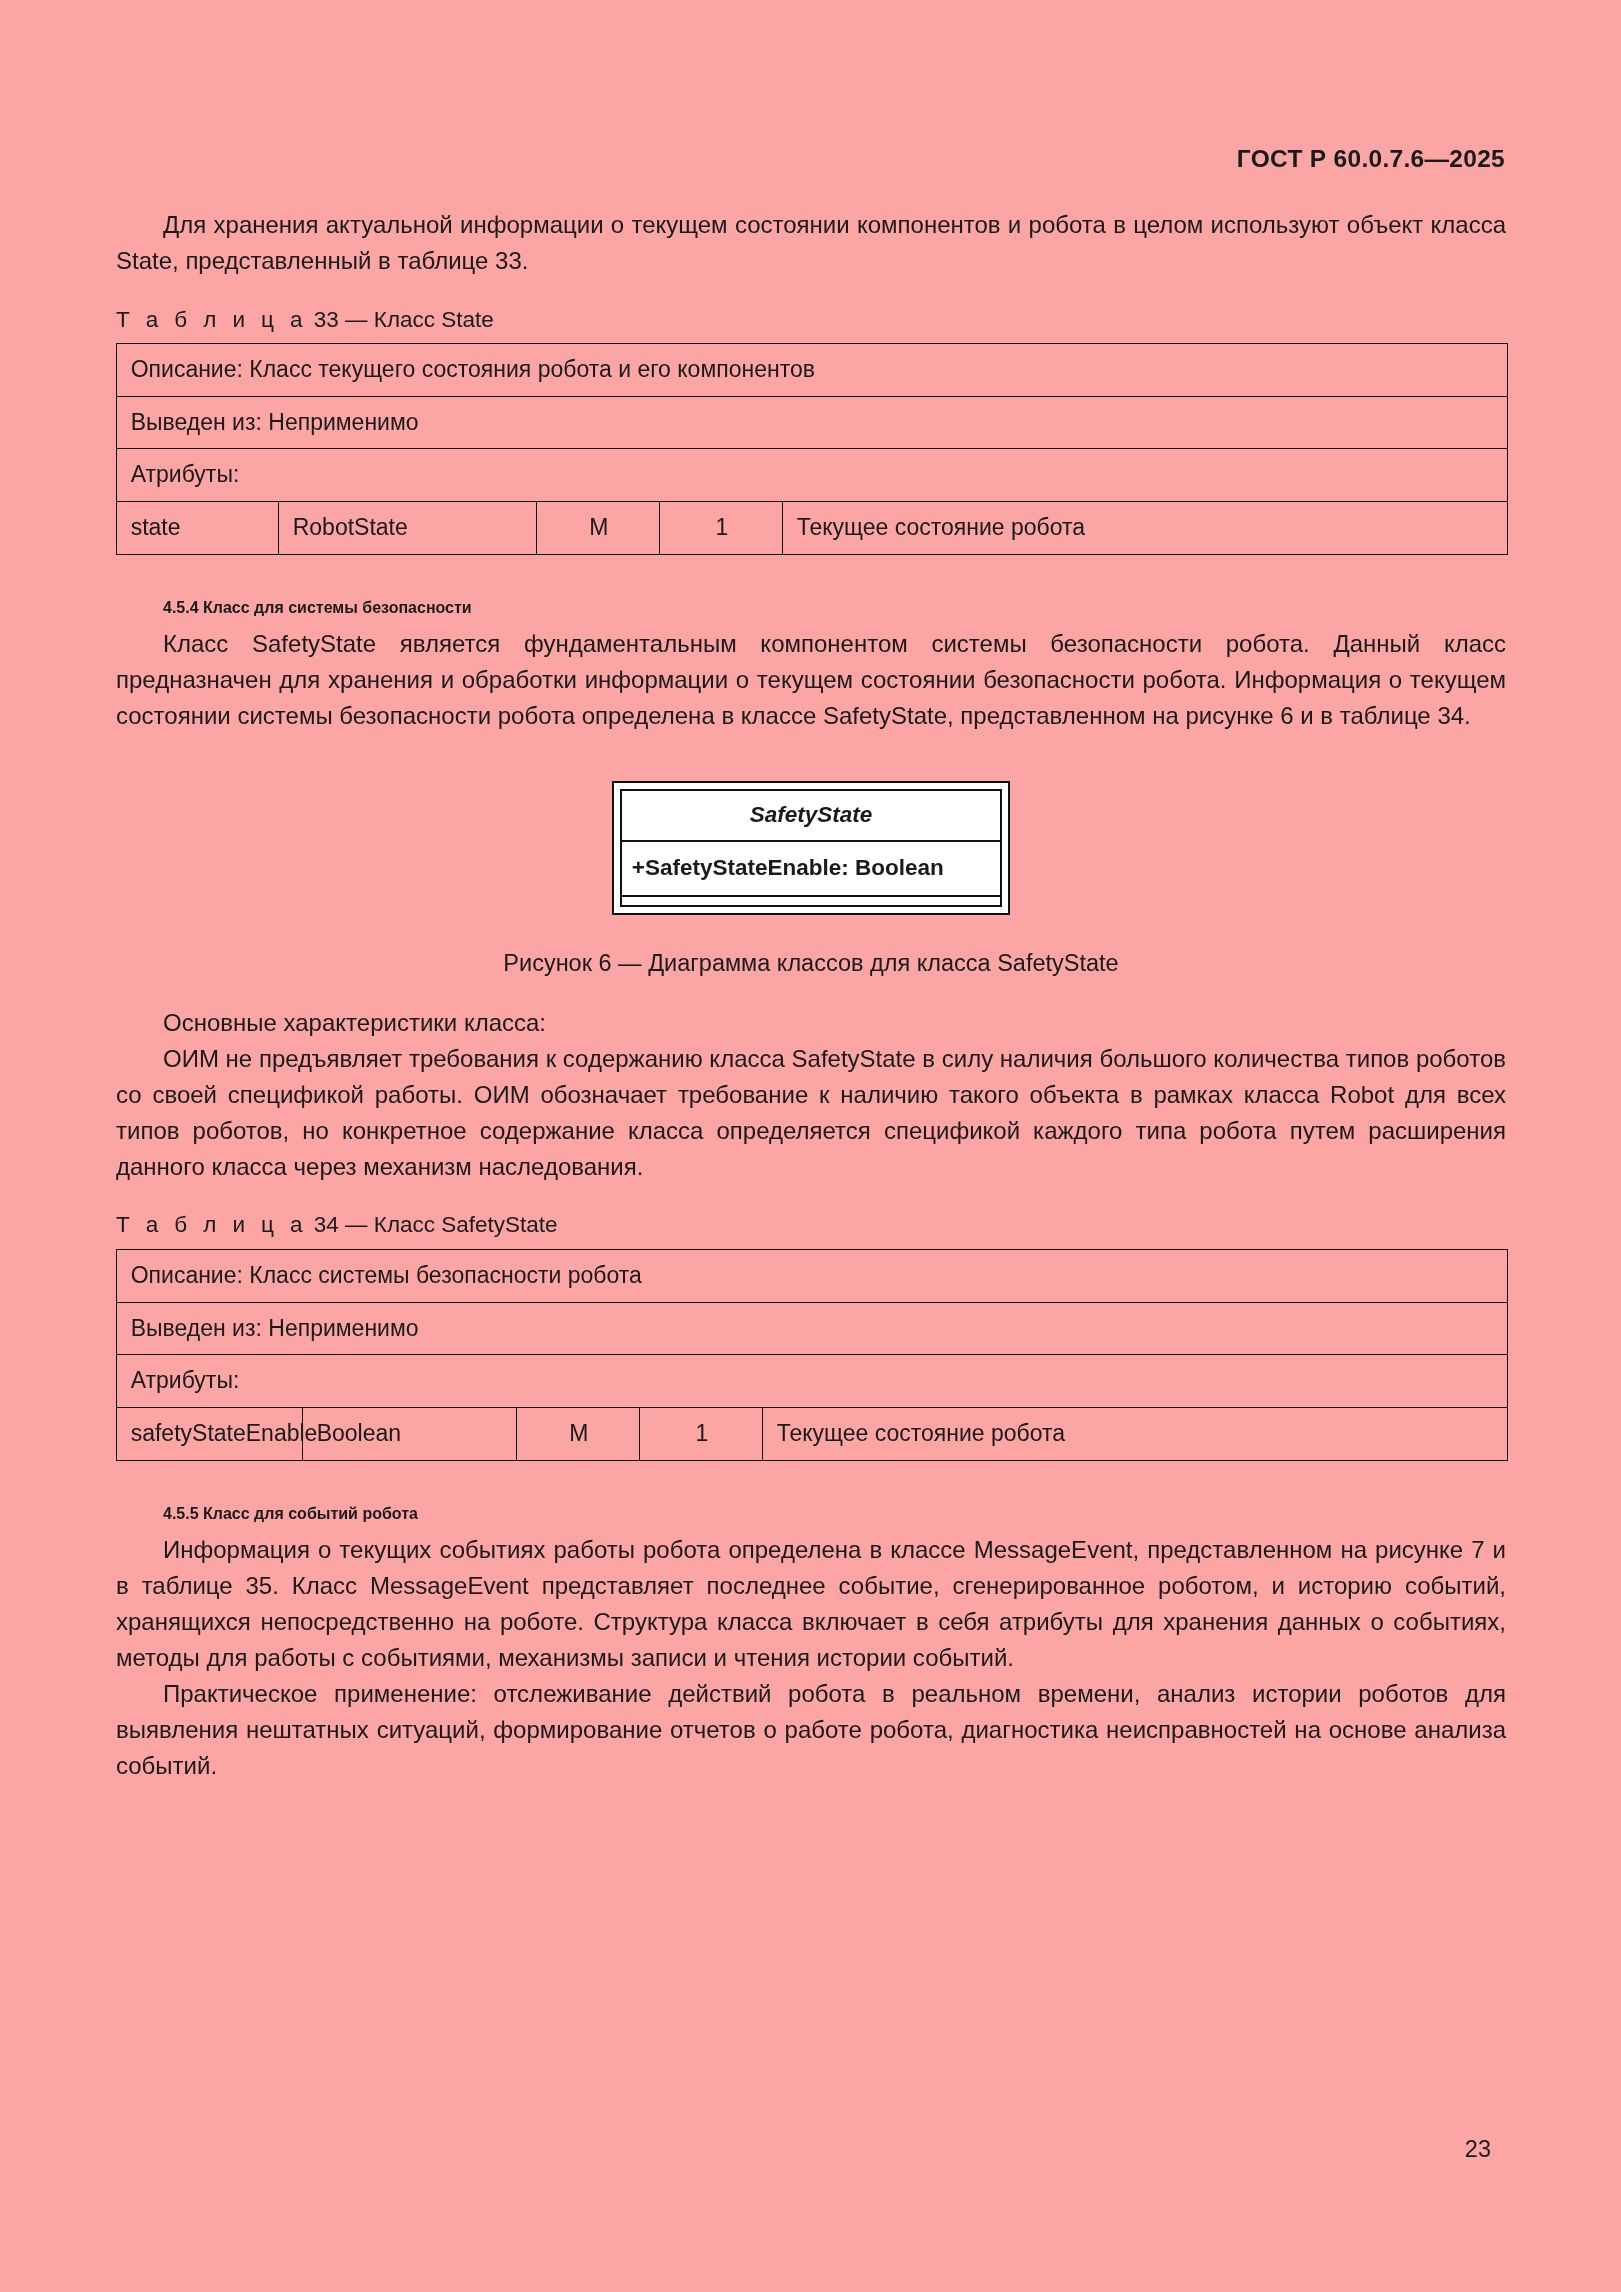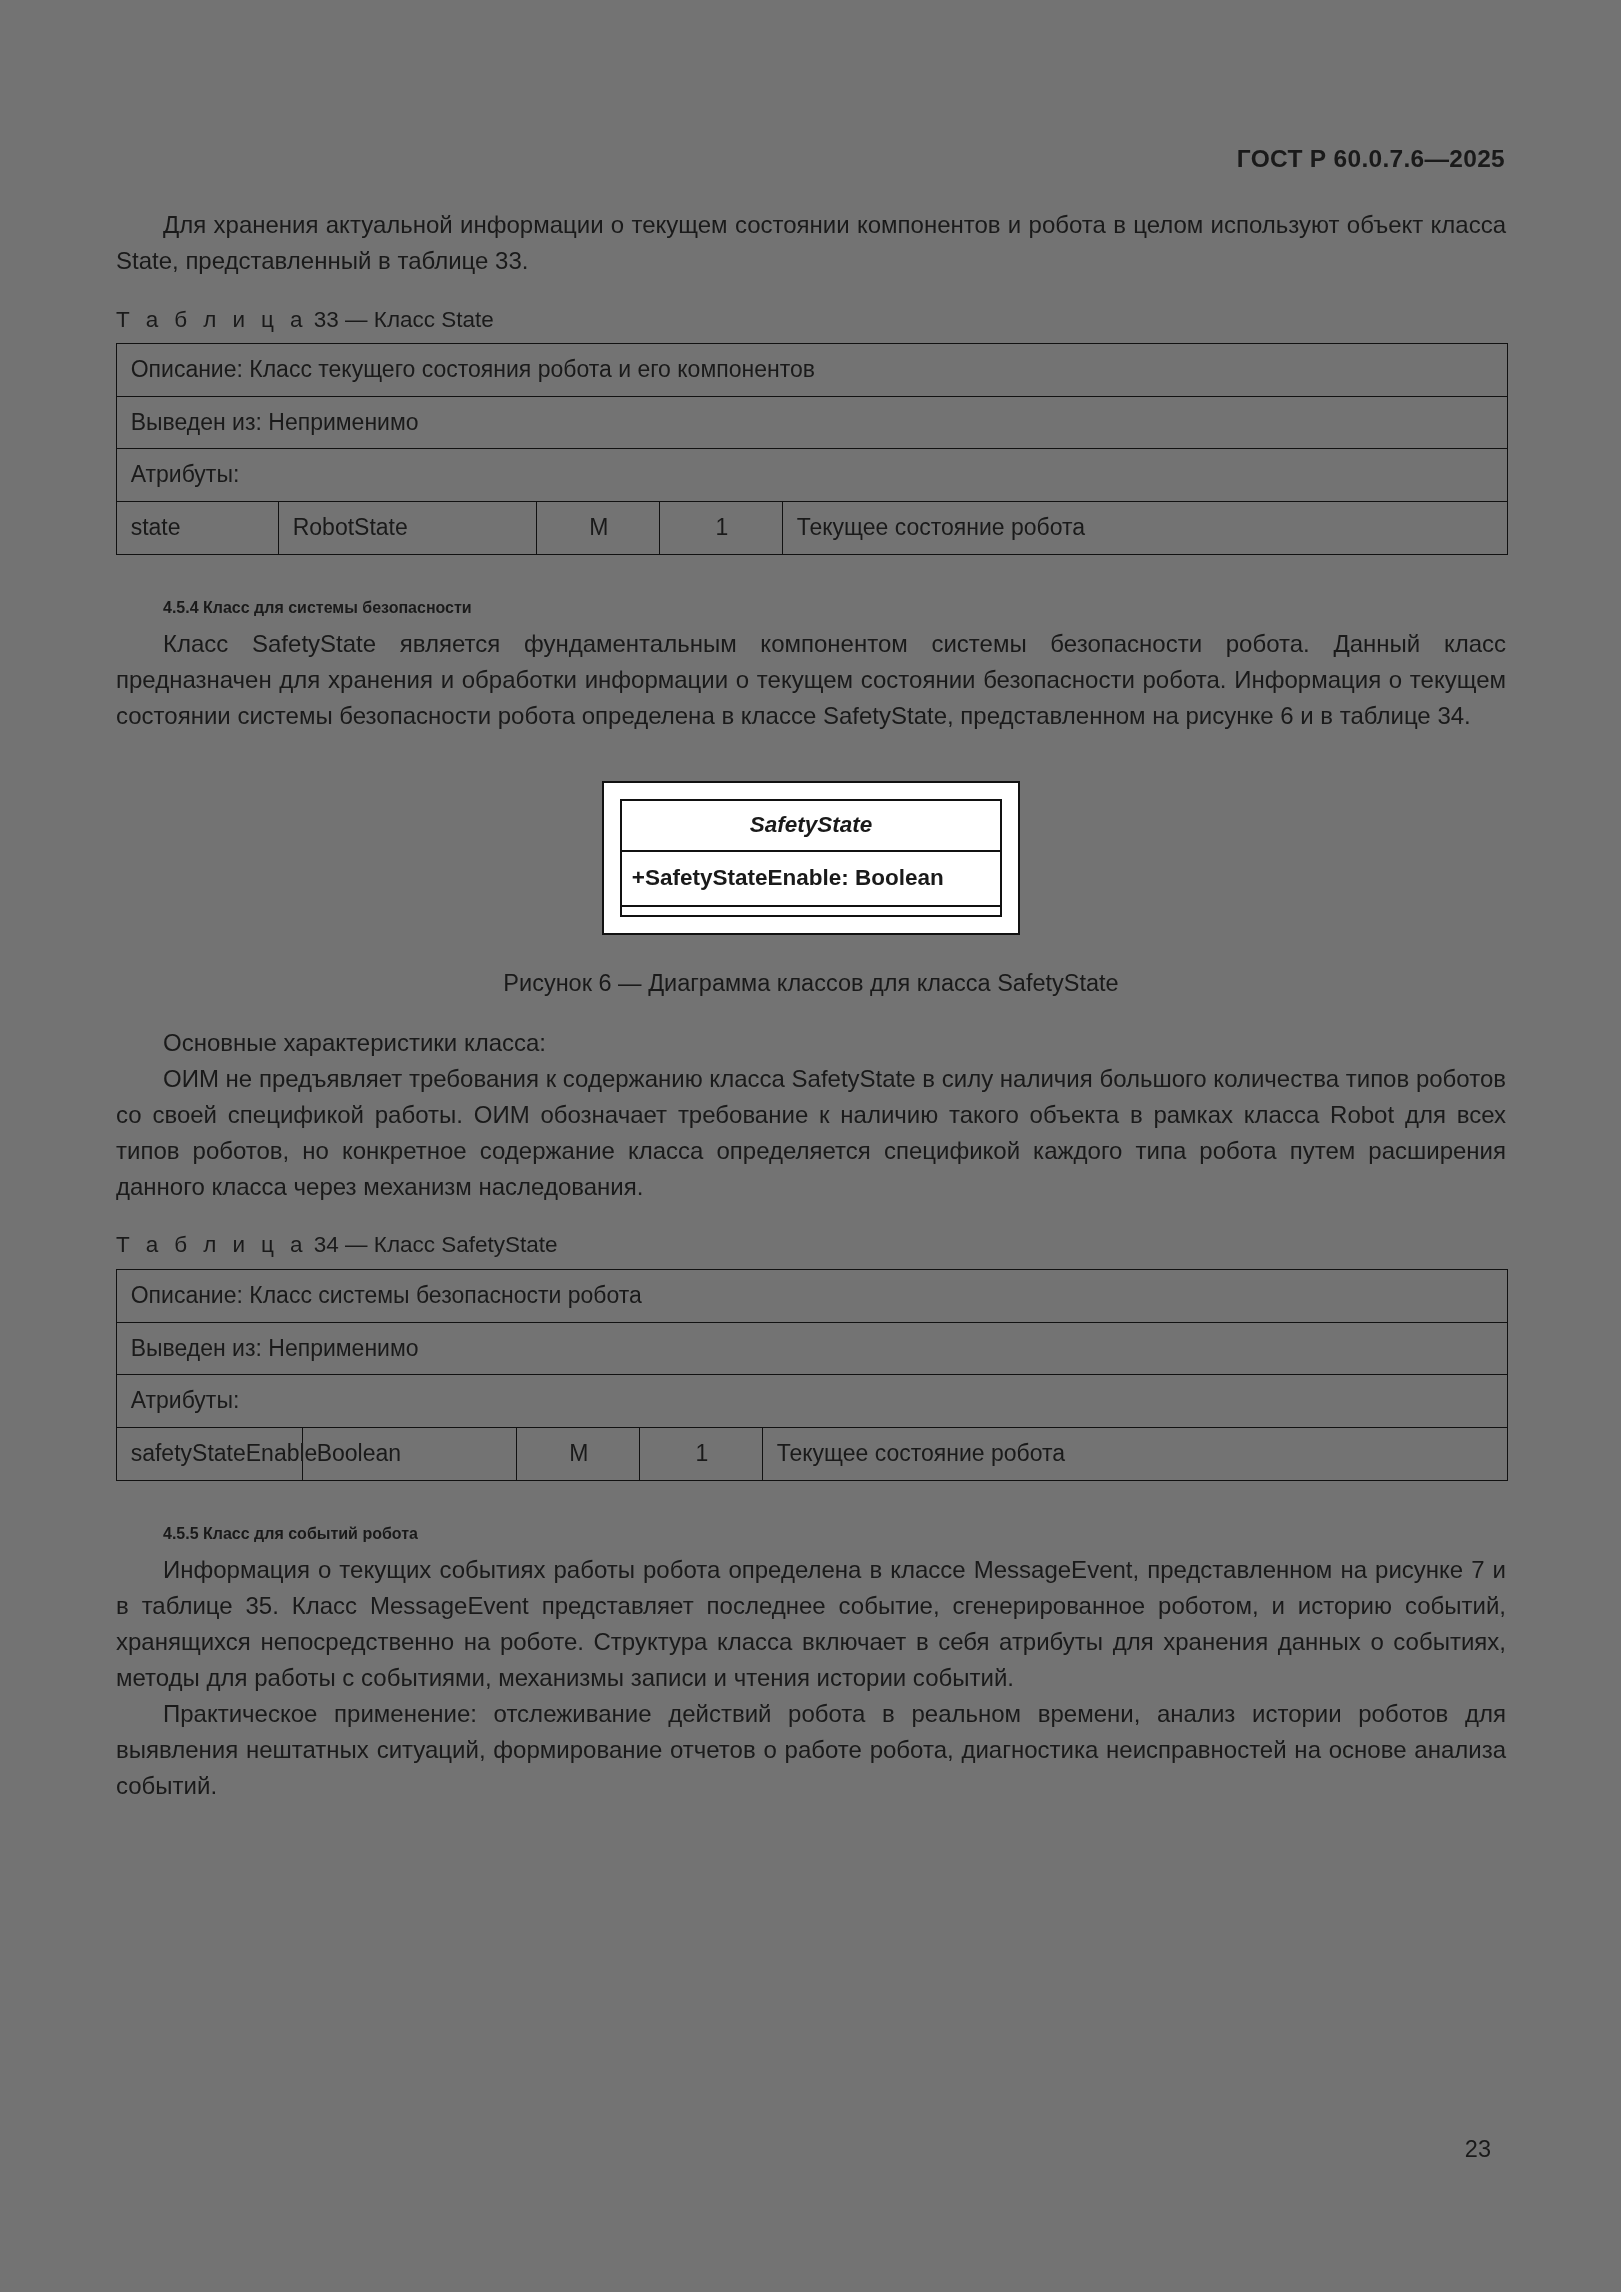--- a/index.html
+++ b/index.html
@@ -4,21 +4,21 @@
 <style>
   html, body {
     margin: 0;
     padding: 0;
     background: #ffffff;
   }
   .page {
     position: relative;
     width: 1621px;
     height: 2293px;
-    background: #737373;
+    background: #fca5a5;
     font-family: "Liberation Sans", sans-serif;
     color: #1a1a1a;
     box-sizing: border-box;
     overflow: hidden;
   }
 
   
   .running-head {
     position: absolute;
     top: 145px;
@@ -82,21 +82,21 @@
   table.gost tr.attr-row td { height: 45px; }
 
   
   .figure-block {
     margin-top: 47px;
     display: flex;
     justify-content: center;
   }
   .uml-outer {
     border: 2px solid #111111;
-    padding: 16px;
+    padding: 6px;
     background: #ffffff;
   }
   .uml-class {
     width: 382px;
     border: 2px solid #111111;
     background: #ffffff;
     box-sizing: border-box;
   }
   .uml-name {
     text-align: center;

